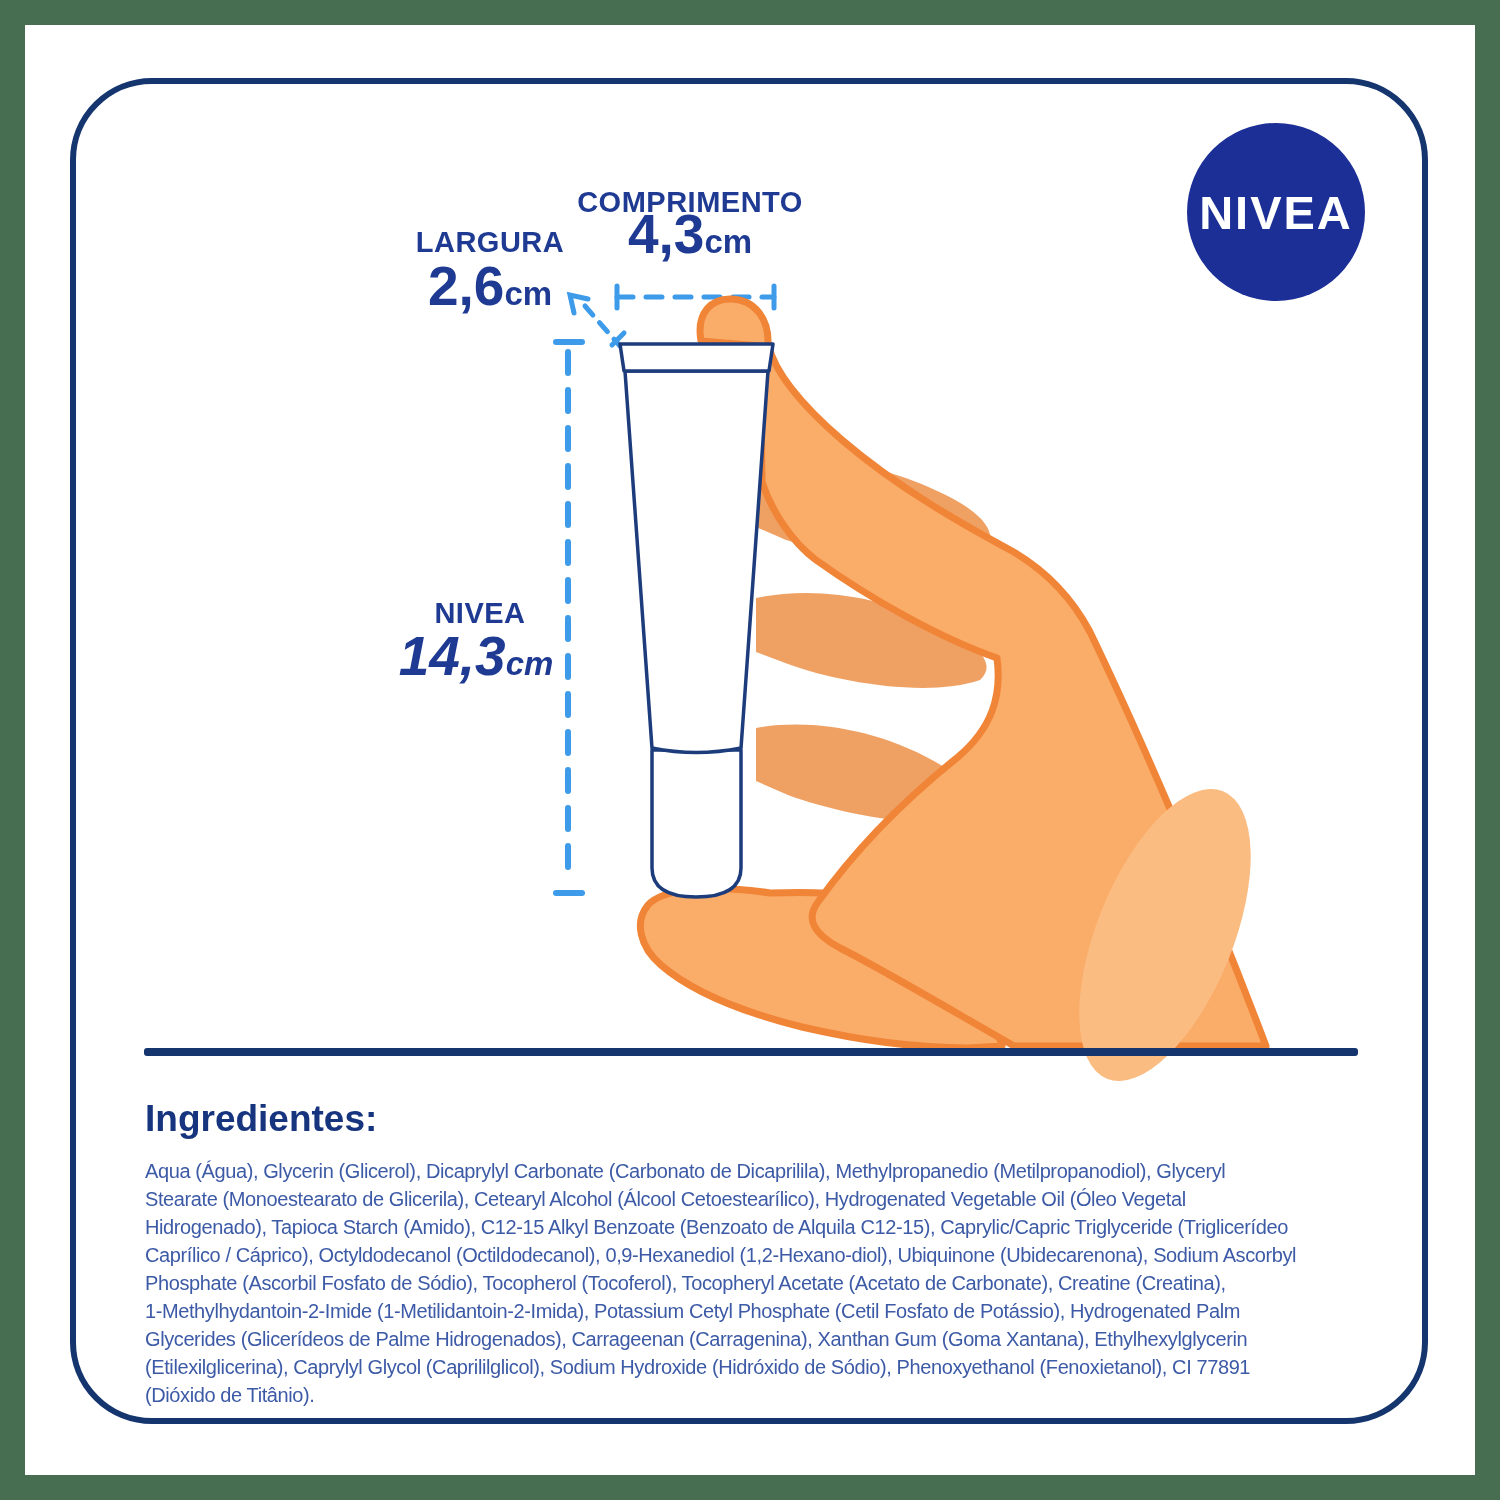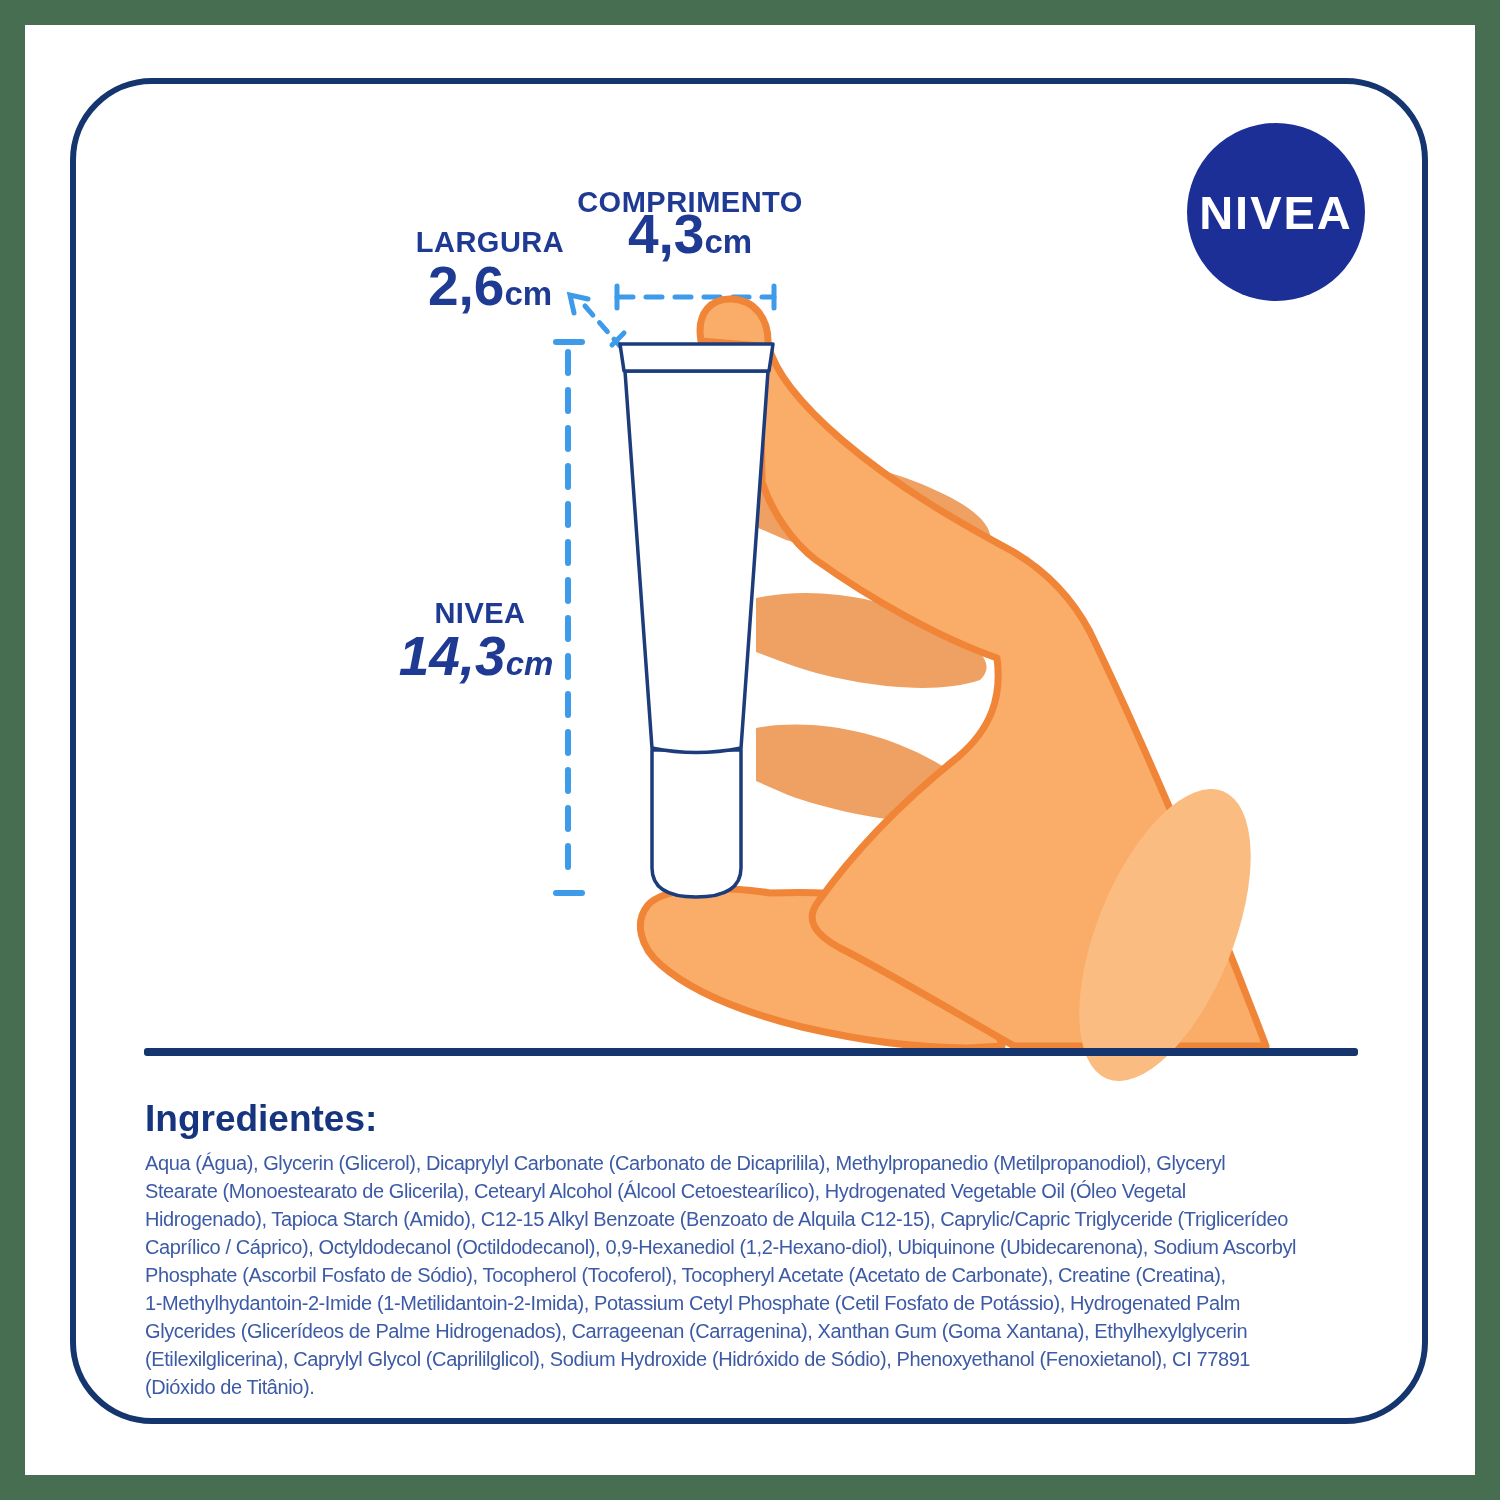--- a/index.html
+++ b/index.html
@@ -25,21 +25,21 @@
   .dimvalue{
     position:absolute;text-align:center;color:#1e3a93;font-weight:bold;line-height:56px;
   }
   .dimvalue .big{font-size:55px;}
   .dimvalue .small{font-size:33px;}
   svg.illustration{position:absolute;left:0;top:0;}
   .ingredients{position:absolute;left:145px;top:1078px;width:1220px;color:#3c5aa6;}
   .ingredients .heading{
     color:#16357e;font-size:37px;font-weight:bold;letter-spacing:0px;margin-top:20px;
   }
-  .ingredients .lines{margin-top:9px;}
+  .ingredients .lines{margin-top:17px;}
   .ingredients .line{
     font-size:20px;line-height:28px;letter-spacing:-0.4px;white-space:nowrap;
   }
 </style>
 </head>
 <body>
 
 <div class="canvas"></div>
 
 <div class="card"></div>

